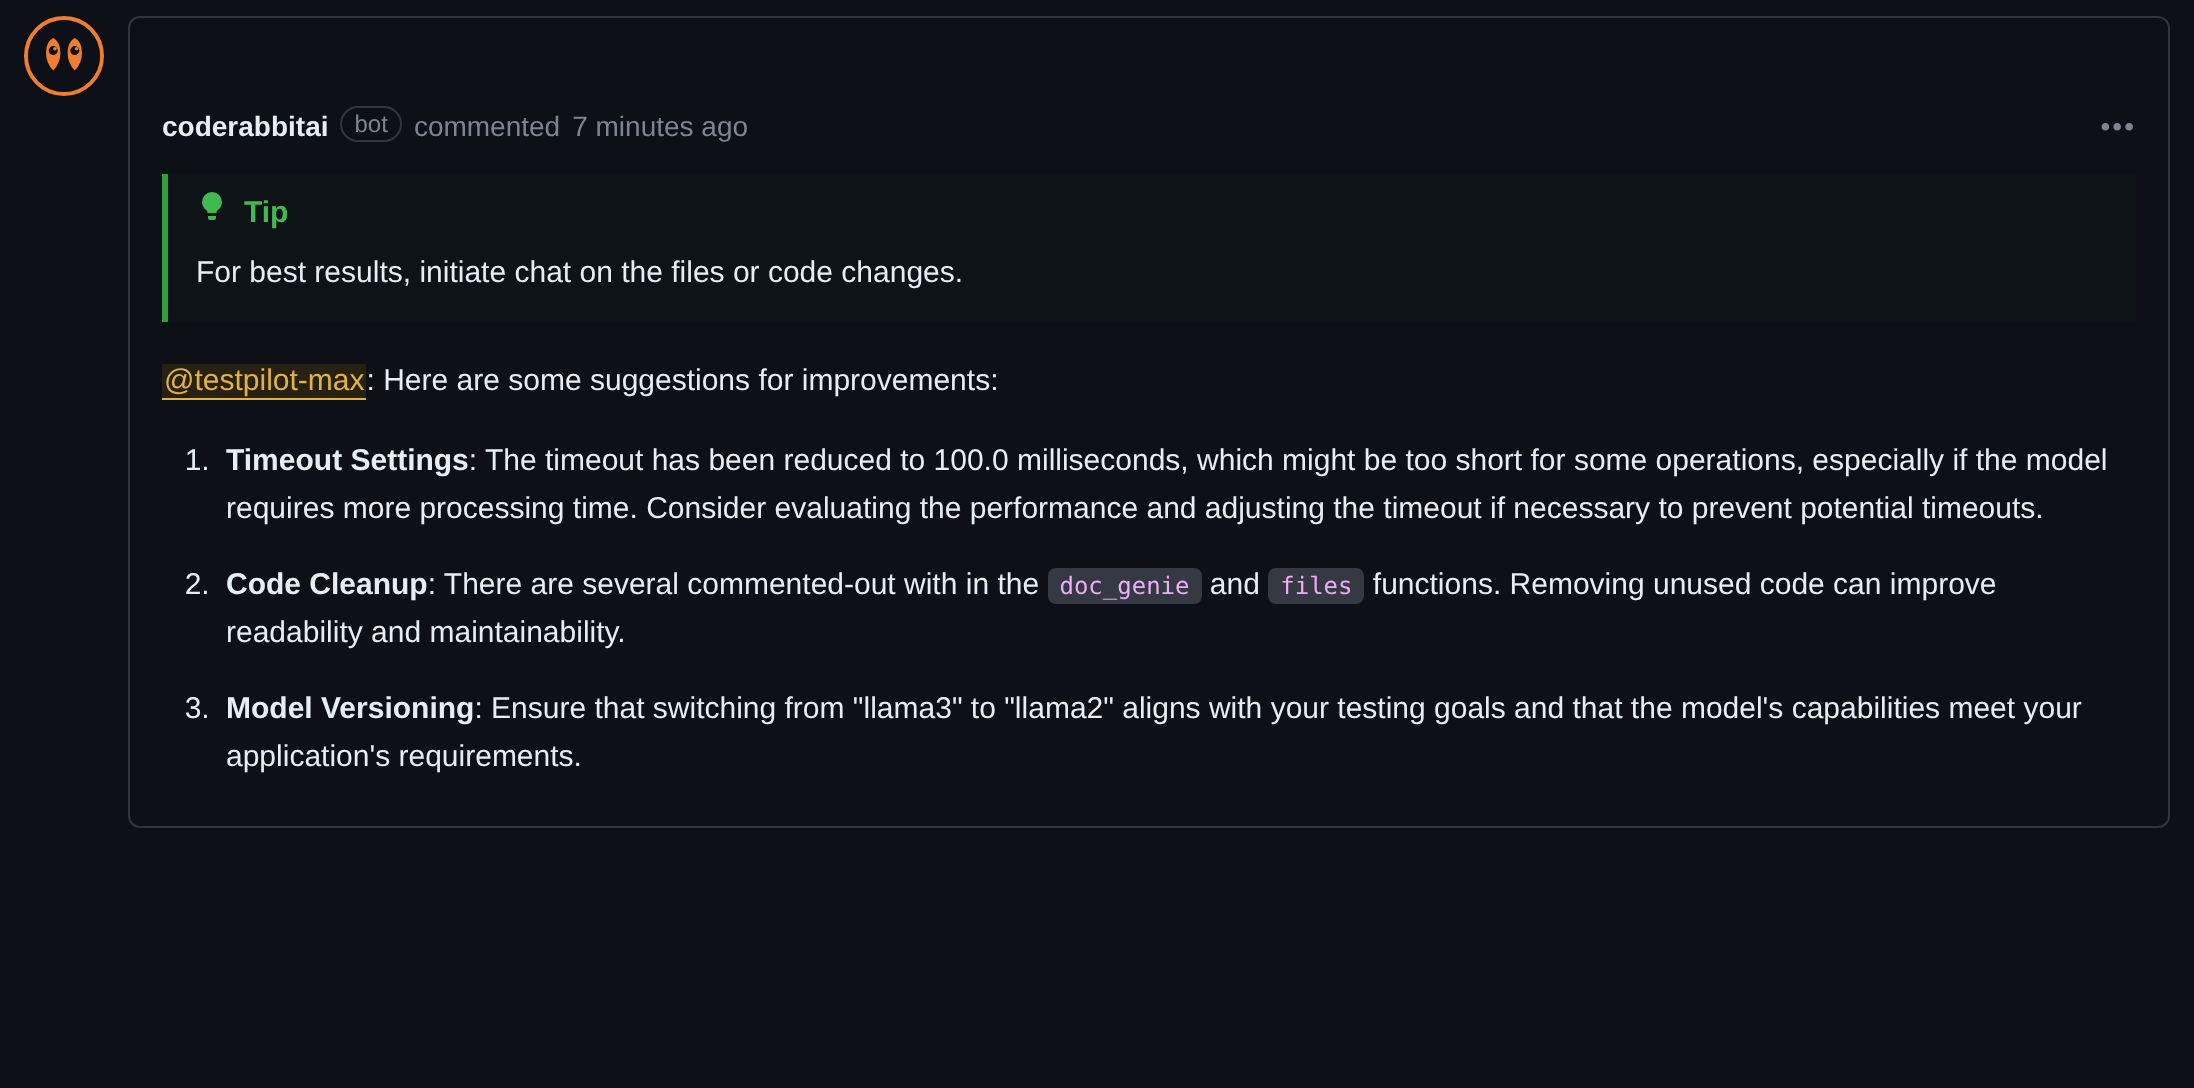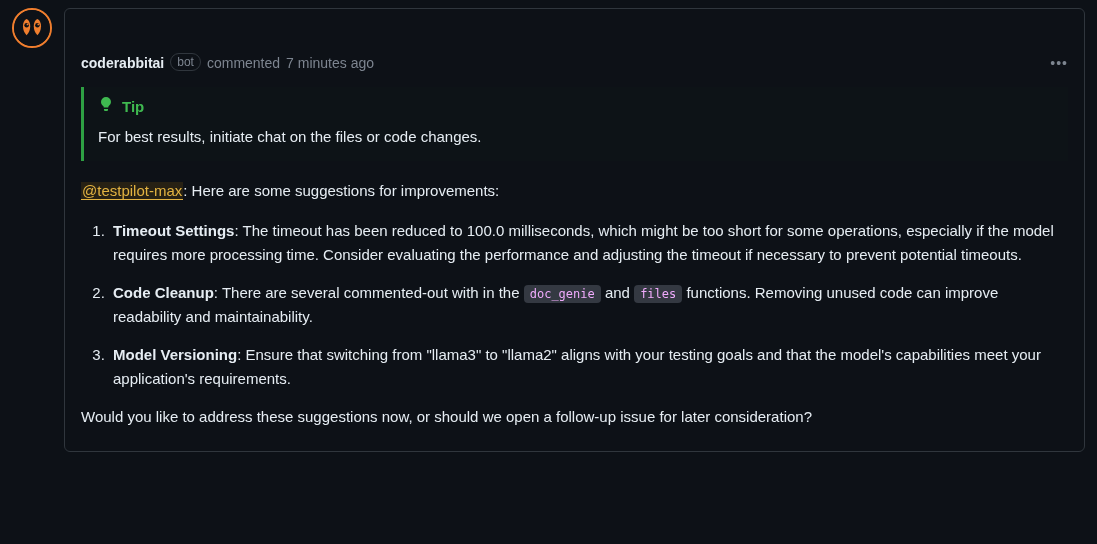--- a/index.html
+++ b/index.html
@@ -186,17 +186,16 @@
           <span class="item-title">Timeout Settings</span><span>: The timeout has been reduced to 100.0 milliseconds, which might be too short for some operations, especially if the model requires more processing time. Consider evaluating the performance and adjusting the timeout if necessary to prevent potential timeouts.</span>
         </li>
         <li>
           <span class="item-title">Code Cleanup</span><span>: There are several commented-out with in the </span><code>doc_genie</code><span> and </span><code>files</code><span> functions. Removing unused code can improve readability and maintainability.</span>
         </li>
         <li>
           <span class="item-title">Model Versioning</span><span>: Ensure that switching from "llama3" to "llama2" aligns with your testing goals and that the model's capabilities meet your application's requirements.</span>
         </li>
       </ol>
 
-      <p class="para">Would you like to address these suggestions now, or should we open a follow-up issue for later consideration?</p>
 
     </div>
   </div>
 </div>
 
 </body></html>

